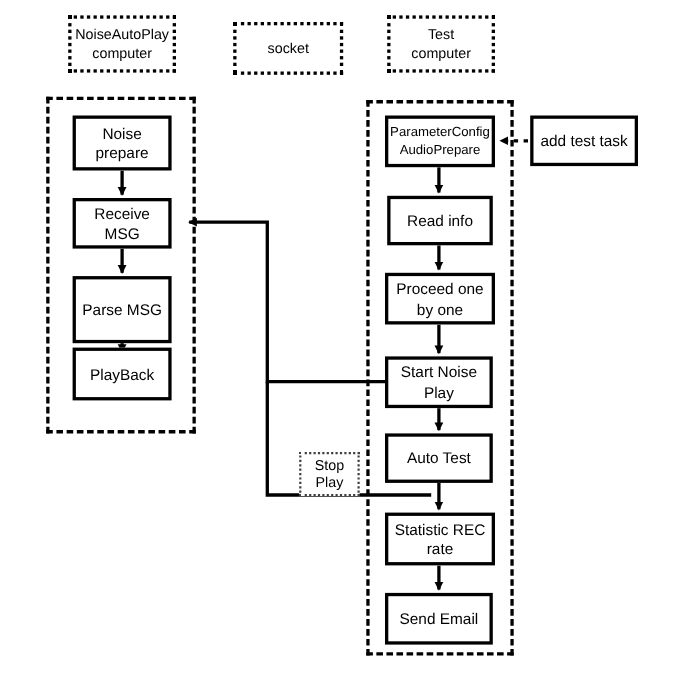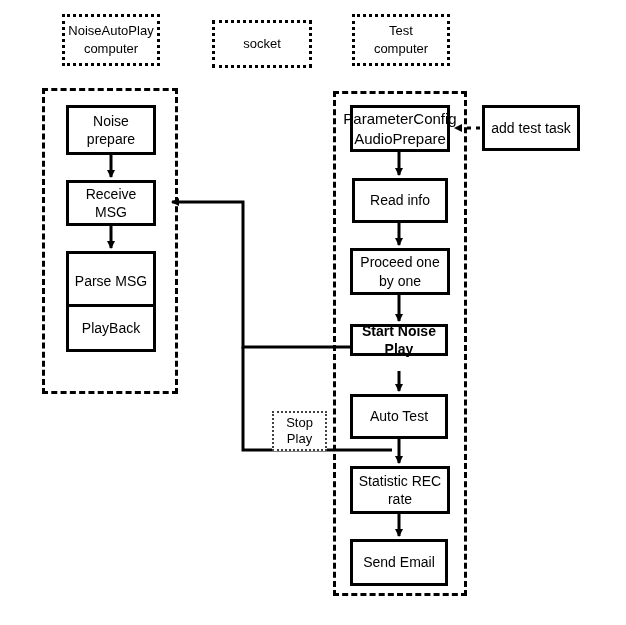--- a/index.html
+++ b/index.html
@@ -46,21 +46,21 @@
     align-items: center;
     justify-content: center;
     text-align: center;
     font-size: 14px;
     line-height: 1.3;
     color: #000000;
     box-sizing: border-box;
     z-index: 5;
   }
   .proc-box.small-text {
-    font-size: 15px;
+    font-size: 12px;
   }
   
   .note-box {
     position: absolute;
     border: 2px dotted #404040;
     background: #ffffff;
     display: flex;
     align-items: center;
     justify-content: center;
     text-align: center;
@@ -99,31 +99,31 @@
 
   <div class="group-box" style="left:333px; top:91px; width:134px; height:505px;"></div>
 
   <div class="proc-box txt" style="left:66px; top:105px; width:90px; height:50px;">Noise
 prepare</div>
 
   <div class="proc-box txt" style="left:66px; top:180px; width:90px; height:46px;">Receive MSG</div>
 
   <div class="proc-box txt" style="left:66px; top:251px; width:90px; height:61px;">Parse MSG</div>
 
-  <div class="proc-box txt" style="left:66px; top:304px; width:90px; height:48px;">PlayBack</div>
+  <div class="proc-box txt" style="left:66px; top:316px; width:90px; height:48px;">PlayBack</div>
 
   <div class="proc-box txt small-text" style="left:350px; top:105px; width:100px; height:47px;">ParameterConfig
 AudioPrepare</div>
 
   <div class="proc-box txt" style="left:352px; top:178px; width:96px; height:45px;">Read info</div>
 
   <div class="proc-box txt" style="left:350px; top:248px; width:100px; height:47px;">Proceed one
 by one</div>
 
-  <div class="proc-box txt" style="left:350px; top:324px; width:98px; height:32px;font-weight:bold;">Start Noise
+  <div class="proc-box txt" style="left:350px; top:324px; width:98px; height:47px;">Start Noise
 Play</div>
 
   <div class="proc-box txt" style="left:350px; top:394px; width:98px; height:45px;">Auto Test</div>
 
   <div class="proc-box txt" style="left:350px; top:466px; width:100px; height:48px;">Statistic REC
 rate</div>
 
   <div class="proc-box txt" style="left:350px; top:539px; width:98px; height:47px;">Send Email</div>
 
   <div class="proc-box txt" style="left:482px; top:105px; width:98px; height:46px;">add test task</div>

